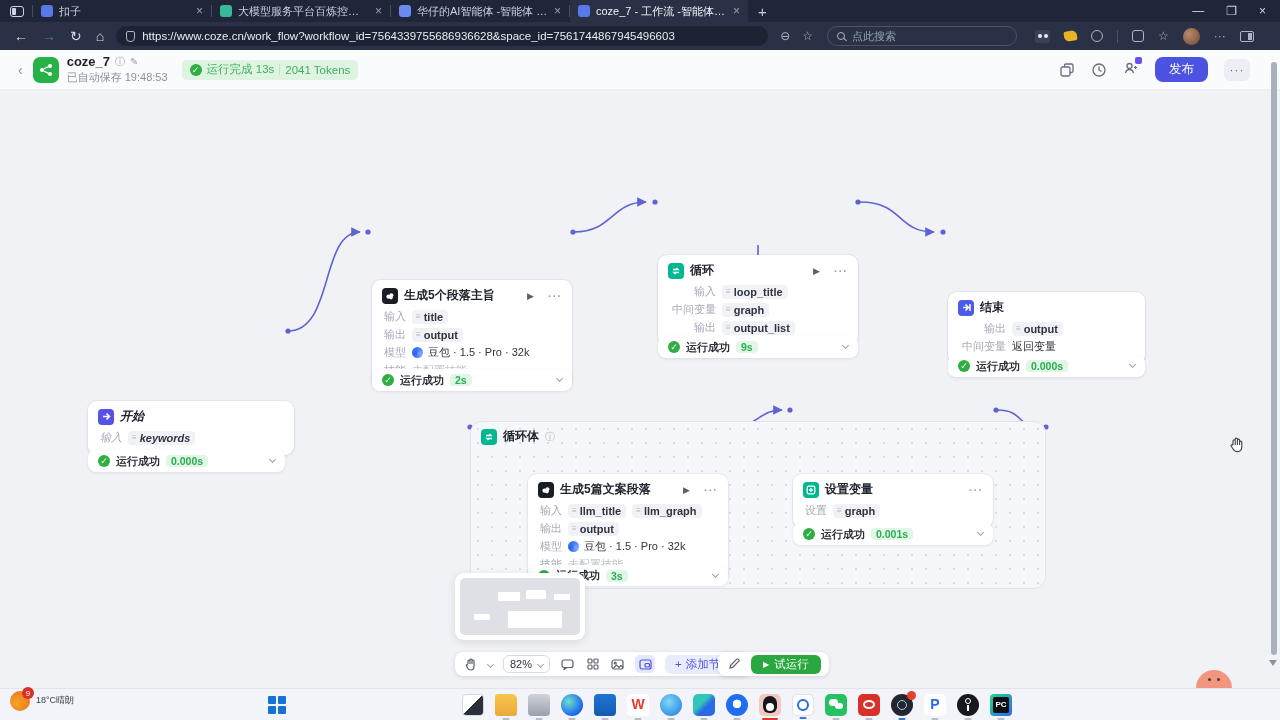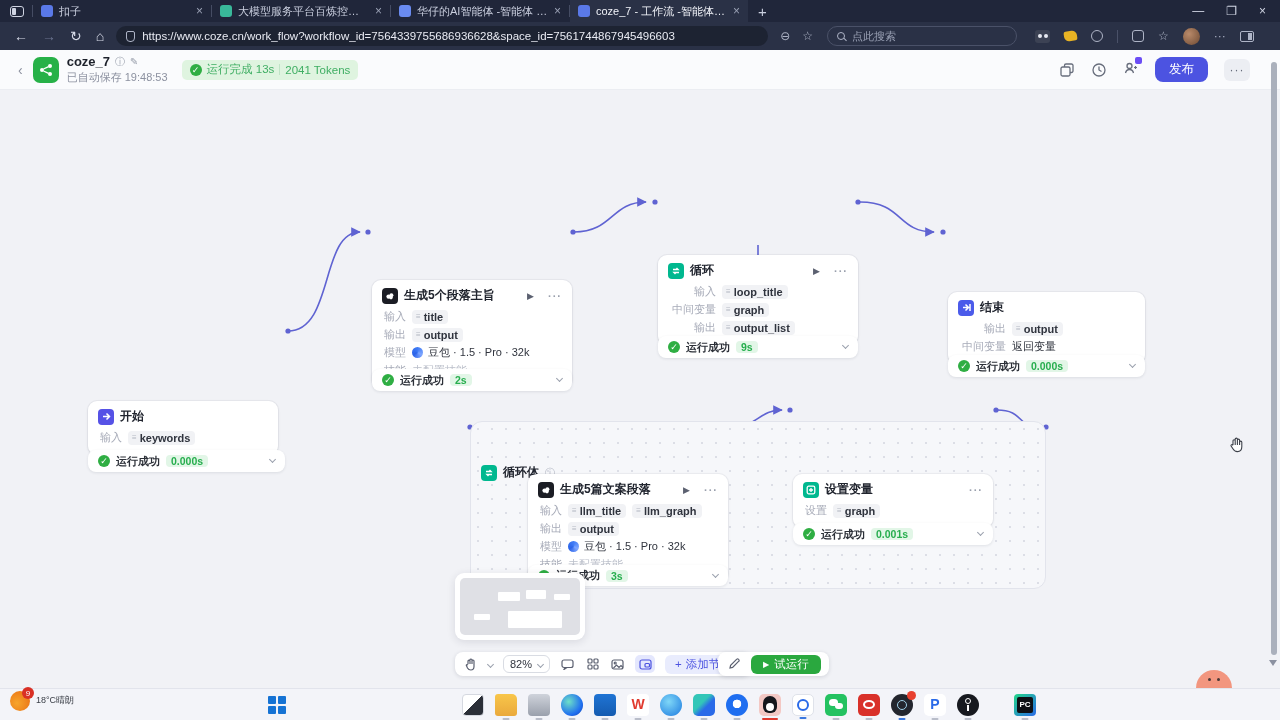--- a/index.html
+++ b/index.html
@@ -83,21 +83,21 @@
   .chip .ty { font-size:8px; color:#b4b8c4; font-weight:normal; }
   .mval { color:#30343e; display:flex; align-items:center; gap:5px; }
   .dot-model { width:11px; height:11px; border-radius:50%; background:conic-gradient(#3f7bf5,#7ea6ff,#2b63e8,#3f7bf5); }
   .gray-val { color:#bcc0cb; }
   .statusbar { position:absolute; background:#fff; border-radius:8px; box-shadow:0 1px 3px rgba(30,35,60,.10); display:flex; align-items:center; gap:6px; padding:0 10px; font-size:11px; color:#2c3038; font-weight:bold; }
   .t-badge { background:#e2f6e7; color:#27ae4e; border-radius:4px; padding:0 5px; font-weight:bold; font-size:10.5px; }
   .chev { width:5px; height:5px; border-right:1.5px solid #9aa0ad; border-bottom:1.5px solid #9aa0ad; transform:rotate(45deg); margin-left:auto; margin-top:-3px; }
   .loopbody { position:absolute; left:470px; top:331px; width:576px; height:168px; background:#f6f7fa;
     border:1.5px solid #e2e4ec; border-radius:12px;
     background-image:radial-gradient(#dcdee6 1px, transparent 1px); background-size:14px 14px; }
-  .lb-head { display:flex; align-items:center; gap:6px; padding:6px 10px; font-size:12px; font-weight:bold; color:#20242e;margin-top:36px; }
+  .lb-head { display:flex; align-items:center; gap:6px; padding:6px 10px; font-size:12px; font-weight:bold; color:#20242e; }
   .lb-info { color:#b4b8c4; font-size:10px; font-weight:normal; }
 
   
   .minimap { position:absolute; left:455px; top:573px; width:130px; height:67px; background:#fff; border-radius:9px; box-shadow:0 2px 8px rgba(30,35,60,.12); padding:5px; }
   .mm-inner { width:100%; height:100%; background:#dfe0e5; border-radius:5px; position:relative; }
   .mm-b { position:absolute; background:#fff; border-radius:1px; }
 
   
   .btool { position:absolute; top:652px; height:24px; background:#fff; border-radius:8px; box-shadow:0 1px 4px rgba(30,35,60,.14); display:flex; align-items:center; gap:10px; padding:0 8px; }
   .g1 { left:455px; } .g2 { left:718px; }
@@ -281,21 +281,21 @@
       <span class="n-ico ni-teal">
         <svg width="10" height="10" viewBox="0 0 10 10" fill="none" stroke="#fff" stroke-width="1.4">
             <path d="M2 3.5h5l-1.5-1.5M8 6.5H3l1.5 1.5"></path>
           </svg>
       </span>
       <span>循环体</span>
       <span class="lb-info">ⓘ</span>
     </div>
   </div>
 
-  <div class="node" style="left:88px; top:311px; width:190px;">
+  <div class="node" style="left:88px; top:311px; width:206px;font-style:italic;">
     <div class="n-title">
       <span class="n-ico ni-indigo">
         <svg width="9" height="9" viewBox="0 0 9 9" fill="none" stroke="#fff" stroke-width="1.5">
             <path d="M1 4.5h6M4.5 1.5l3 3-3 3"></path>
           </svg>
       </span>
       <span>开始</span>
     </div>
     <div class="nrow">
       <span class="nlab w24">输入</span>
@@ -641,21 +641,21 @@
     <span style="position:absolute; right:-3px; top:-3px; width:9px; height:9px; background:#e8402f; border-radius:50%;"></span>
     <span style="position:absolute; left:6px; top:6px; width:10px; height:10px; border:1.6px solid #9fd0e8; border-radius:50%;"></span>
     <span class="bar blue"></span>
   </div>
   <div class="tbi" style="left:924px; background:#fff; border-radius:5px; color:#2a6ae8; font-weight:bold; font-size:14px; text-align:center; line-height:20px;">P<span class="bar"></span></div>
   <div class="tbi" style="left:957px; background:#17191f; border-radius:50%;">
     <span style="position:absolute; left:8px; top:4px; width:6px; height:6px; border:1.6px solid #fff; border-radius:50%;"></span>
     <span style="position:absolute; left:10px; top:11px; width:2px; height:6px; background:#fff;"></span>
     <span class="bar"></span>
   </div>
-  <div class="tbi" style="left:990px; background:linear-gradient(135deg,#21d789,#2a6ae8); border-radius:4px; color:#0d0f14; font-weight:bold; font-size:8px;margin-left:24px;">
+  <div class="tbi" style="left:990px; background:linear-gradient(135deg,#21d789,#2a6ae8); border-radius:4px; color:#0d0f14; font-weight:bold; font-size:8px;">
     <span style="position:absolute; left:3px; top:3px; width:16px; height:16px; background:#0d0f14; border-radius:2px; color:#fff; text-align:center; line-height:16px;">PC</span>
     <span class="bar"></span>
   </div>
 
   <div class="clock">
     <div>19:52</div>
     <div>2025/10/24</div>
   </div>
 </div>
 

